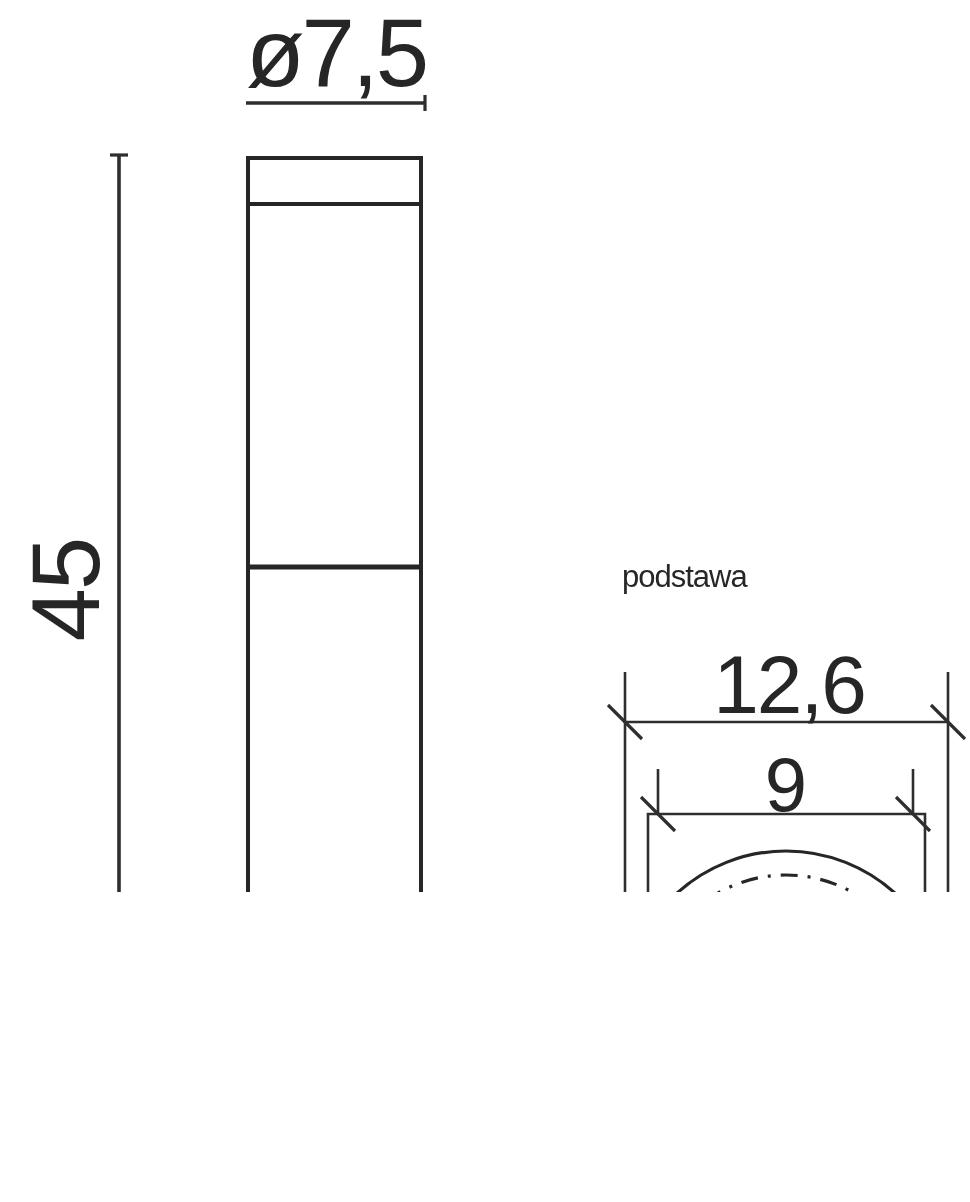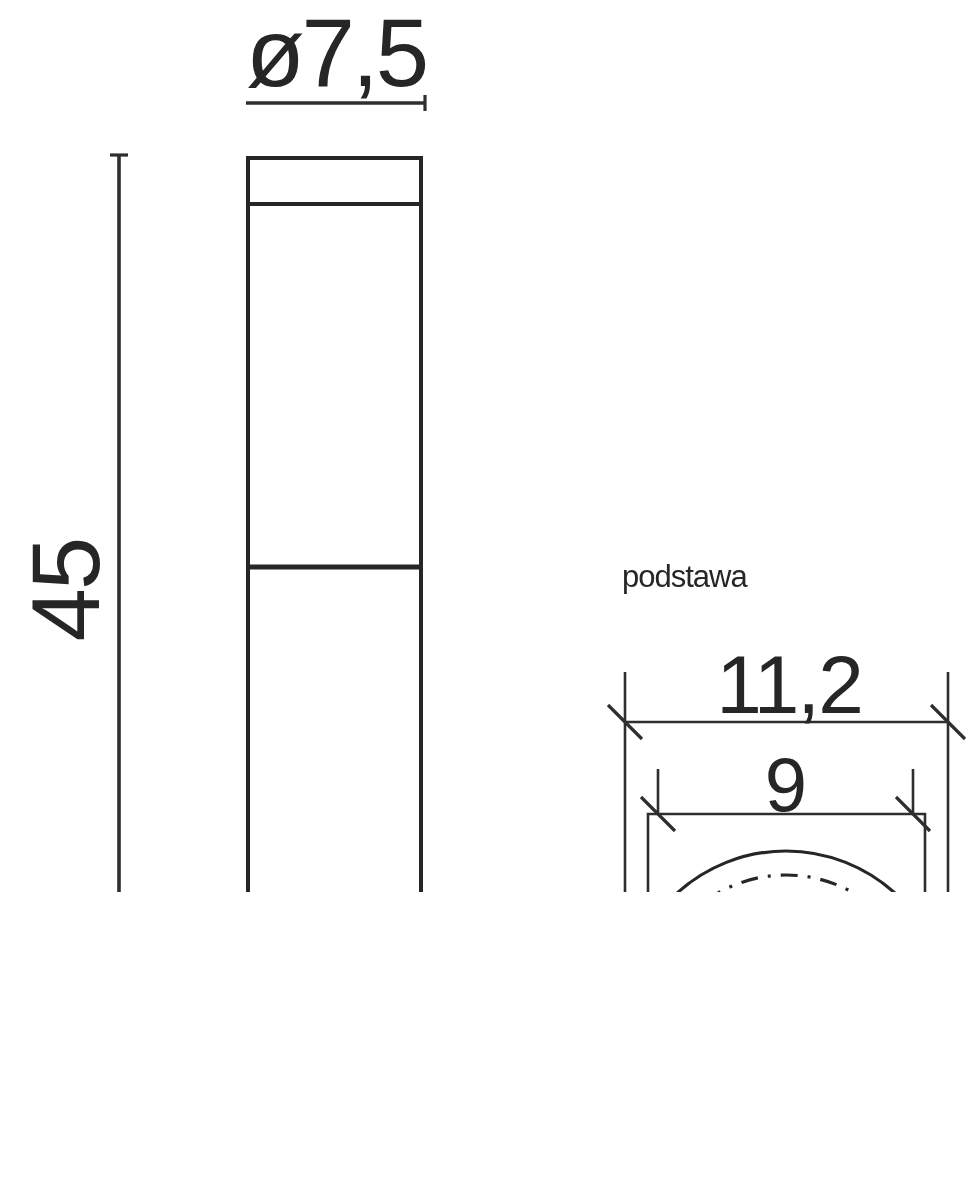--- a/index.html
+++ b/index.html
@@ -67,15 +67,15 @@
     <path class="dim" d="M 648 1016 L 648 814 L 925 814 L 925 1016"></path>
     <path class="dim" d="M 658 769 L 658 814"></path>
     <path class="dim" d="M 913 769 L 913 814"></path>
     <path class="tick" d="M 641 797 L 675 831"></path>
     <path class="tick" d="M 896 797 L 930 831"></path>
   </svg>
 
   <div class="label lbl-diameter">ø7,5</div>
   <div class="label lbl-height">45</div>
   <div class="label lbl-caption">podstawa</div>
-  <div class="label lbl-plate">11,2</div>
+  <div class="label lbl-plate">12,6</div>
   <div class="label lbl-holes">9</div>
 </div>
 
 </body></html>

